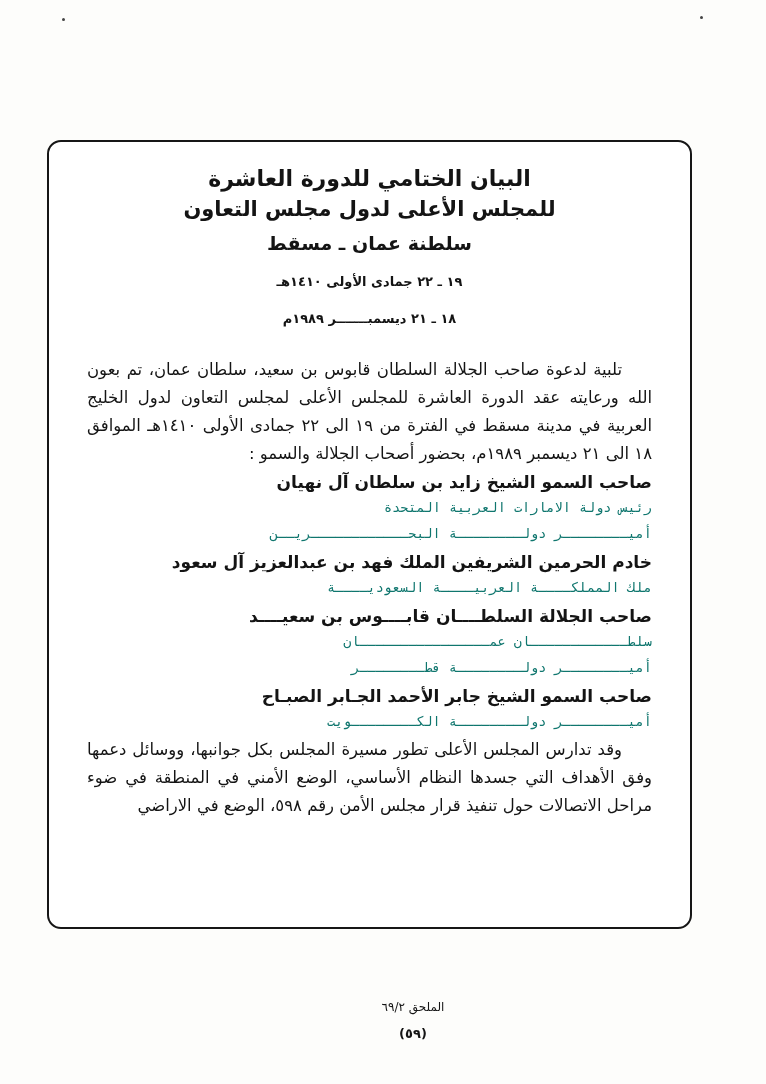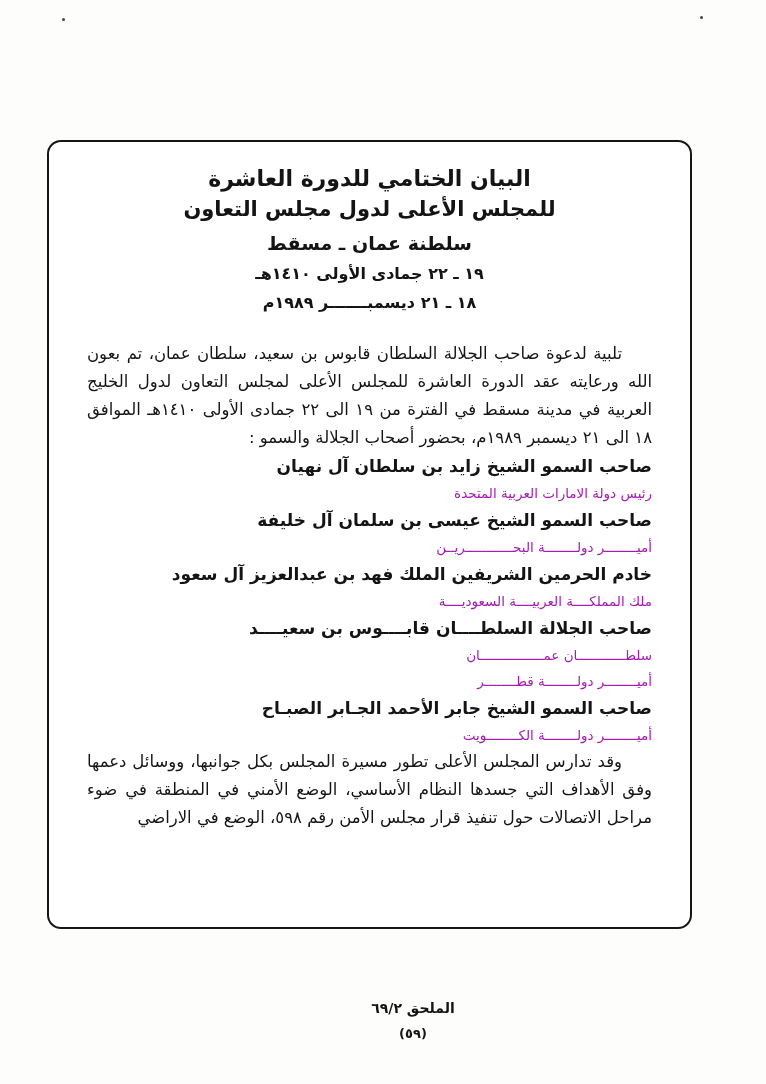--- a/index.html
+++ b/index.html
@@ -28,46 +28,47 @@
     padding: 22px 38px 0 38px;
     direction: rtl;
     background: #fff;
   }
 
   .title-block { text-align: center; }
   .title-line  { font-weight: 700; }
   .t1 { font-size: 22px; line-height: 30px; }
   .t2 { font-size: 21px; line-height: 30px; }
   .t3 { font-size: 19px; line-height: 30px; margin-top: 4px; }
-  .date-line { font-weight: 700; font-size: 16px; line-height: 26px; margin-top: 3px; }
+  .date-line { font-weight: 700; font-size: 13px; line-height: 26px; margin-top: 11px; }
 
   .body-par {
     font-size: 16.5px;
     line-height: 28px;
     text-align: justify;
     margin: 0;
   }
   .intro   { margin-top: 24px; text-indent: 30px; }
   .closing {  text-indent: 30px; }
 
   .dignitaries { }
   .dignitary   { margin: 0; }
   .dig-name {
     font-size: 17px; font-weight: 700; line-height: 28px;
   }
   .dig-role {
     font-size: 13.5px; font-weight: 400; line-height: 26px;
-    color: #a21caf;
+    color: #0f766e;
+    font-family: Liberation Mono, monospace;
   }
 
   .footer-attach, .footer-page {
     position: absolute; left: 0; right: 0;
     text-align: center; direction: rtl;
   }
-  .footer-attach { top: 1000px; font-size: 14px; font-weight: 700; }
+  .footer-attach { top: 1000px; font-size: 12px; font-weight: 400; }
   .footer-page   { top: 1026px; font-size: 13px; font-weight: 700; padding-left: 26px; }
   .footer-attach span { position: relative; left: 30px; }
   .footer-page   span { position: relative; left: 17px; }
 </style>
 </head>
 <body>
 
 <div class="sheet">
 
   <span class="artifact-dot dot-left"></span>
@@ -86,21 +87,20 @@
     <p class="body-par intro">تلبية لدعوة صاحب الجلالة السلطان قابوس بن سعيد، سلطان عمان، تم بعون الله ورعايته عقد الدورة العاشرة للمجلس الأعلى لمجلس التعاون لدول الخليج العربية في مدينة مسقط في الفترة من ١٩ الى ٢٢ جمادى الأولى ١٤١٠هـ الموافق ١٨ الى ٢١ ديسمبر ١٩٨٩م، بحضور أصحاب الجلالة والسمو :</p>
 
     <div class="dignitaries">
 
       <div class="dignitary">
         <div class="dig-name">صاحب السمو الشيخ زايد بن سلطان آل نهيان</div>
         <div class="dig-role">رئيس دولة الامارات العربية المتحدة</div>
       </div>
 
       <div class="dignitary">
-        <div class="dig-name">صاحب السمو الشيخ عيسى بن سلمان آل خليفة</div>
         <div class="dig-role">أميــــــــر دولــــــــة البحــــــــــــريــن</div>
       </div>
 
       <div class="dignitary">
         <div class="dig-name">خادم الحرمين الشريفين الملك فهد بن عبدالعزيز آل سعود</div>
         <div class="dig-role">ملك المملكــــة العربيــــة السعوديــــة</div>
       </div>
 
       <div class="dignitary">
         <div class="dig-name">صاحب الجلالة السلطــــان قابــــوس بن سعيــــد</div>

